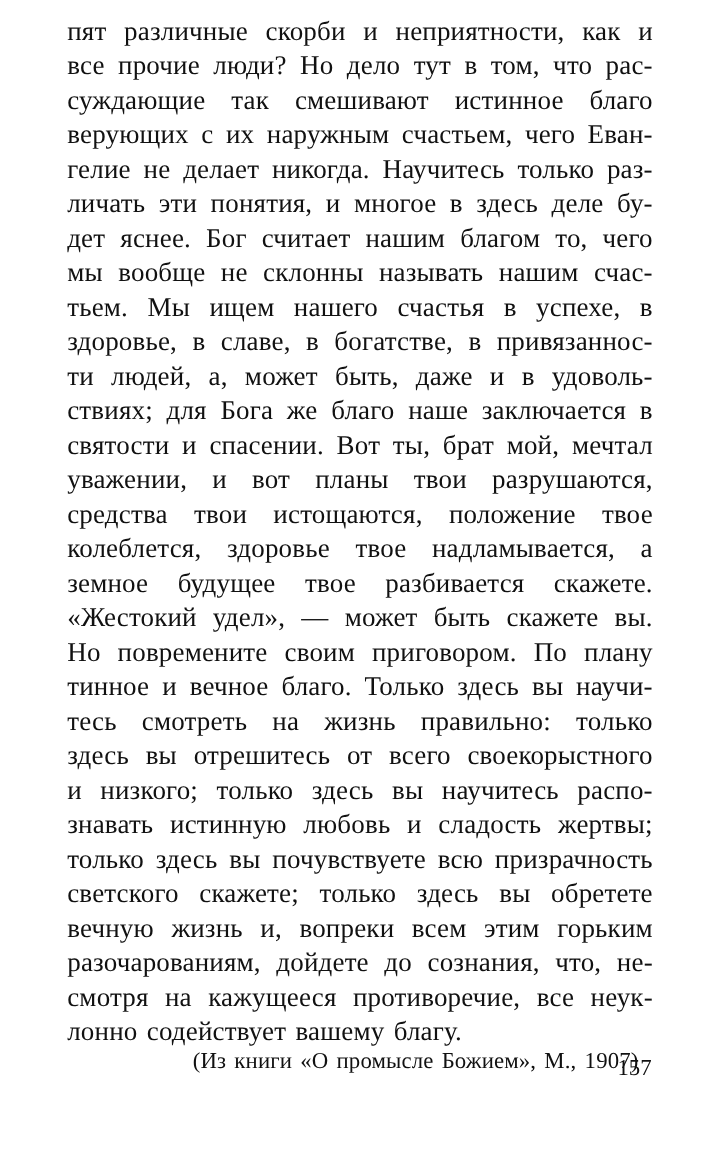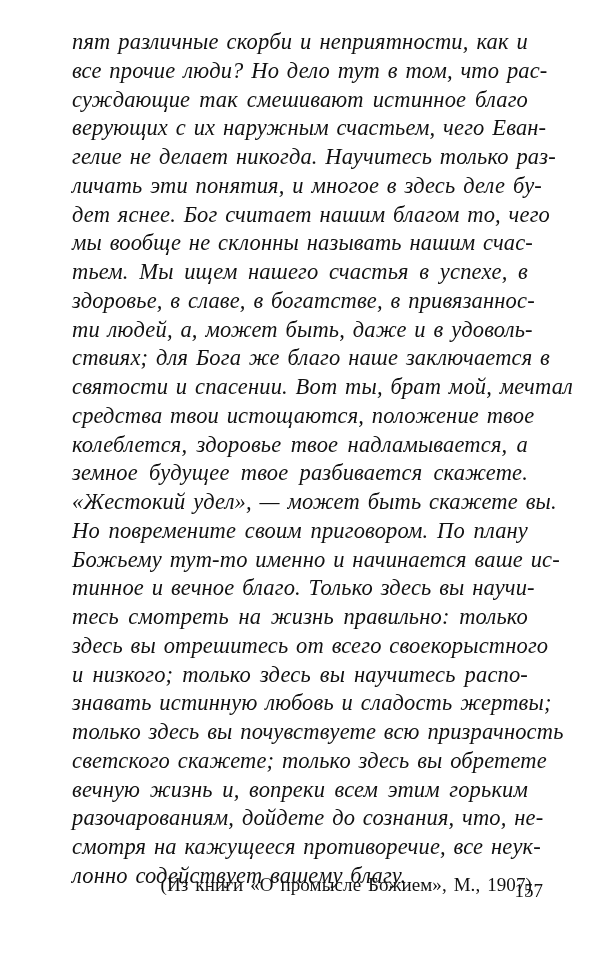--- a/index.html
+++ b/index.html
@@ -15,23 +15,22 @@
       color: #111111;
       font-family: "Liberation Serif", "DejaVu Serif", serif;
     }
     .page {
       position: absolute;
       left: 56px;
       top: 12px;
       width: 488px;
     }
     .body-text {
-      margin: 16px;
+      margin: 0;
       padding: 0;
-      font-style: italic;
     }
     .line {
       display: block;
       height: 28.75px;
       line-height: 28.75px;
       font-size: 22.5px;
       text-align: justify;
       text-align-last: justify;
       white-space: nowrap;
       letter-spacing: 0.15px;
@@ -71,26 +70,26 @@
     <span class="line">верующих с их наружным счастьем, чего Еван-</span>
     <span class="line">гелие не делает никогда. Научитесь только раз-</span>
     <span class="line">личать эти понятия, и многое в здесь деле бу-</span>
     <span class="line">дет яснее. Бог считает нашим благом то, чего</span>
     <span class="line">мы вообще не склонны называть нашим счас-</span>
     <span class="line">тьем. Мы ищем нашего счастья в успехе, в</span>
     <span class="line">здоровье, в славе, в богатстве, в привязаннос-</span>
     <span class="line">ти людей, а, может быть, даже и в удоволь-</span>
     <span class="line">ствиях; для Бога же благо наше заключается в</span>
     <span class="line">святости и спасении. Вот ты, брат мой, мечтал</span>
+    <span class="line">уважении, и вот планы твои разрушаются,</span>
     <span class="line">средства твои истощаются, положение твое</span>
     <span class="line">колеблется, здоровье твое надламывается, а</span>
     <span class="line">земное будущее твое разбивается скажете.</span>
     <span class="line">«Жестокий удел», — может быть скажете вы.</span>
     <span class="line">Но повремените своим приговором. По плану</span>
-    <span class="line">Божьему тут-то именно и начинается ваше ис-</span>
     <span class="line">тинное и вечное благо. Только здесь вы научи-</span>
     <span class="line">тесь смотреть на жизнь правильно: только</span>
     <span class="line">здесь вы отрешитесь от всего своекорыстного</span>
     <span class="line">и низкого; только здесь вы научитесь распо-</span>
     <span class="line">знавать истинную любовь и сладость жертвы;</span>
     <span class="line">только здесь вы почувствуете всю призрачность</span>
     <span class="line">светского скажете; только здесь вы обретете</span>
     <span class="line">вечную жизнь и, вопреки всем этим горьким</span>
     <span class="line">разочарованиям, дойдете до сознания, что, не-</span>
     <span class="line">смотря на кажущееся противоречие, все неук-</span>

